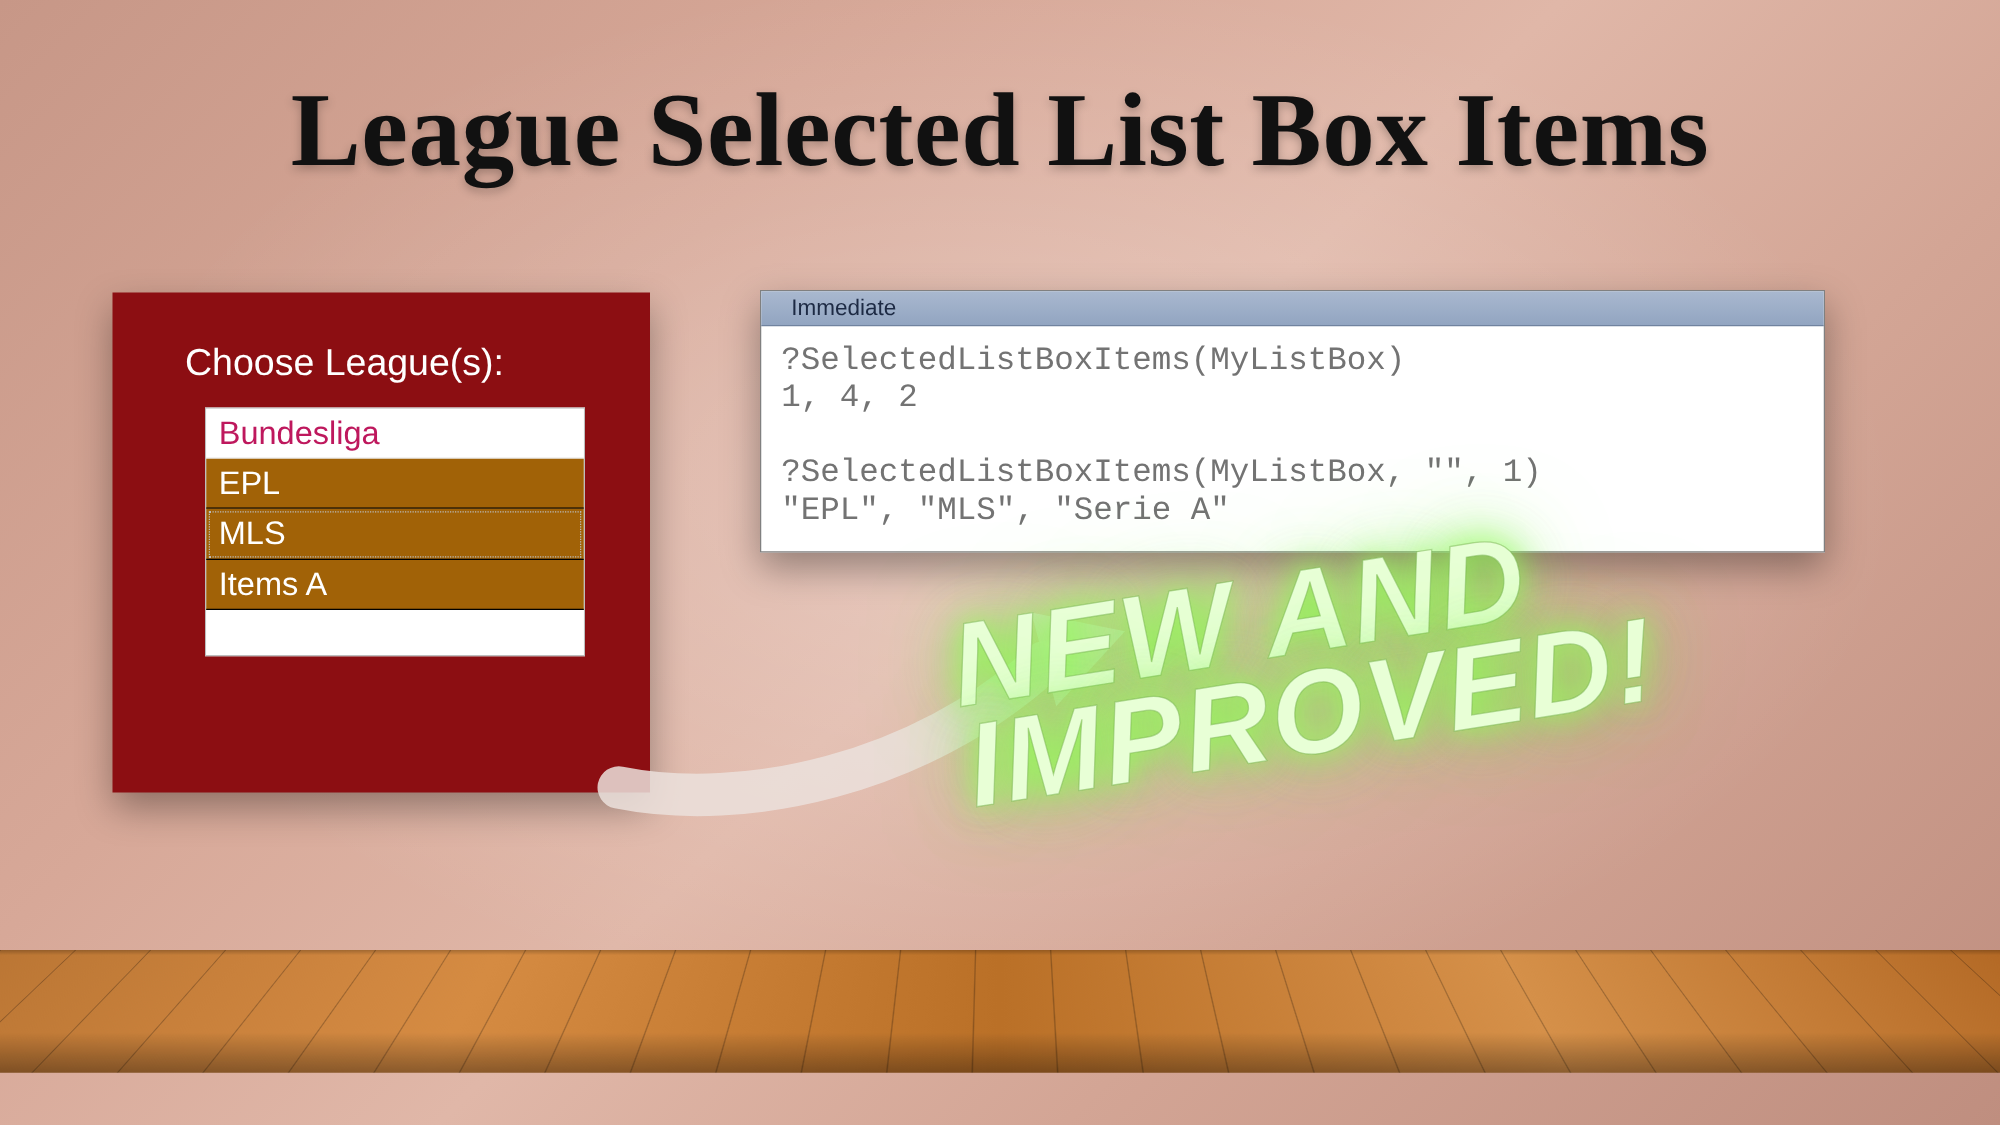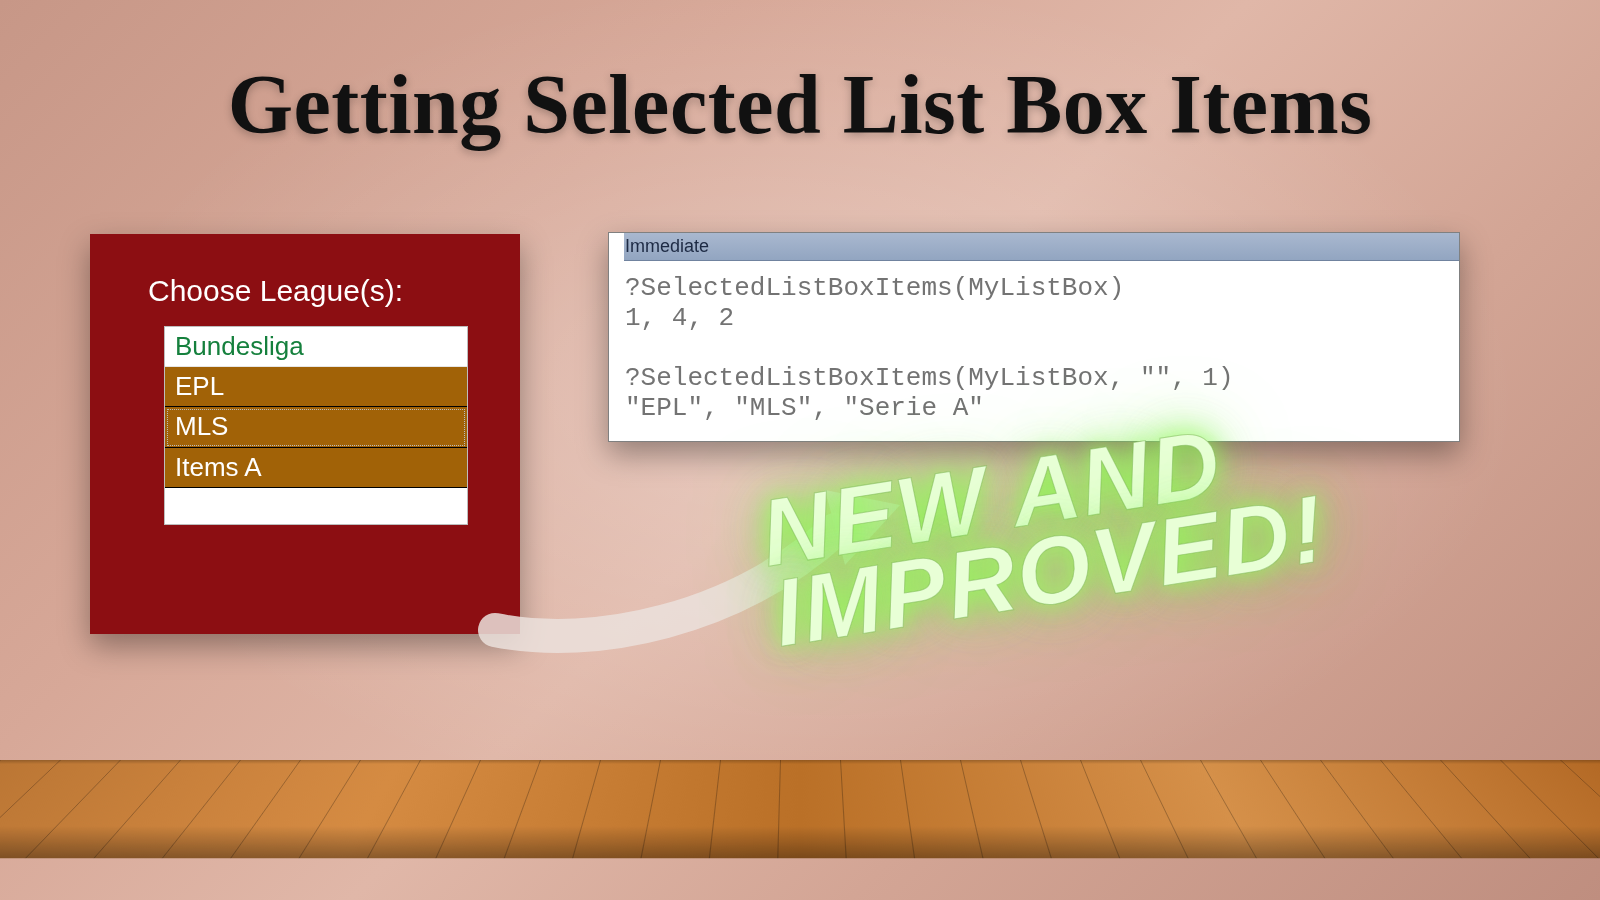--- a/index.html
+++ b/index.html
@@ -92,21 +92,21 @@
     background: #fff;
     border: 1px solid #bdbdbd;
     color: #000;
     font-size: 26px;
     line-height: 1.2;
   }
   .listbox .item {
     padding: 4px 10px;
     border-bottom: 1px solid #e6e6e6;
     background: #fff;
-    color: #15803d;
+    color: #be185d;
     user-select: none;
   }
   .listbox .item:last-child {
     border-bottom: none;
   }
   .listbox .item.selected {
     background: #a16207;
     color: #fff;
     border-bottom: 1px solid #000;
   }
@@ -128,23 +128,22 @@
     background: #fff;
     border: 1px solid #808080;
     box-shadow: 0 12px 28px rgba(0,0,0,0.35);
     font-family: Consolas, 'Courier New', monospace;
   }
   .immediate .titlebar {
     background: linear-gradient(#a9b8cf, #92a5c1);
     color: #1d2a44;
     font-family: 'Segoe UI', Tahoma, sans-serif;
     font-size: 18px;
-    padding: 3px 1px;
+    padding: 3px 24px;
     border-bottom: 1px solid #70839f;
-    margin-left: 15px;
   }
   .immediate .body {
     padding: 12px 16px 18px 16px;
     font-size: 26px;
     color: #737373;
     white-space: pre;
   }
 
   
   .arrow {
@@ -175,21 +174,21 @@
       0 0 70px rgba(120,235,70,0.55);
     -webkit-text-stroke: 1px rgba(120,180,80,0.5);
     white-space: pre;
   }
 </style>
 </head>
 <body>
 
 <div class="stage">
 
-  <div class="title">Getting Selected List Box Items</div>
+  <div class="title">League Selected List Box Items</div>
 
   <div class="listbox-panel">
     <div class="listbox-label">Choose League(s):</div>
     <div class="listbox">
       <div class="item">Bundesliga</div>
       <div class="item selected">EPL</div>
       <div class="item selected focus">MLS</div>
       <div class="item selected">Items A</div>
       <div class="blank"></div>
     </div>

